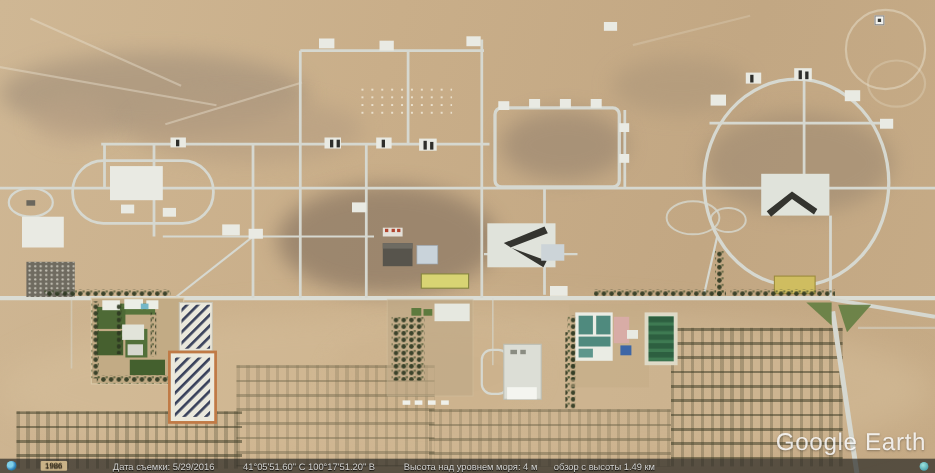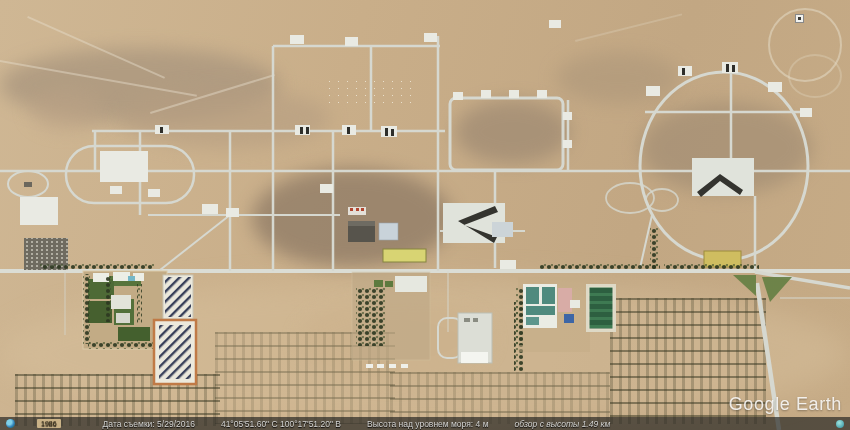--- a/index.html
+++ b/index.html
@@ -10,32 +10,32 @@
   .speckles{position:absolute;background-image:radial-gradient(circle 1.6px,#f0e9d8 60%,transparent 62%);
             background-size:9px 7px;opacity:.85;}
   .circle-track{position:absolute;border:2px solid rgba(228,218,198,.55);border-radius:50%;}
   .track{position:absolute;height:1.5px;background:rgba(230,222,204,.45);transform-origin:0 0;}
   .marker{position:absolute;width:7px;height:7px;background:#f2f2ee;border:1px solid #888;}
   .marker:after{content:"";position:absolute;left:2px;top:2px;width:3px;height:3px;background:#3a3a36;}
   .rows{position:absolute;background-image:
       repeating-linear-gradient(180deg,rgba(55,55,33,.50) 0 2.5px,rgba(0,0,0,0) 2.5px 13px),
       repeating-linear-gradient(90deg,rgba(55,55,33,.26) 0 3px,rgba(0,0,0,0) 3px 9px);}
   svg{position:absolute;left:0;top:0;}
-  .watermark{position:absolute;right:8px;bottom:15px;font-size:18px;letter-spacing:.6px;
+  .watermark{position:absolute;right:8px;bottom:15px;font-size:22px;letter-spacing:.6px;
              color:rgba(255,255,255,.85);text-shadow:0 1px 2px rgba(0,0,0,.35);}
   .statusbar{position:absolute;left:0;right:0;bottom:0;height:13px;
              background:rgba(35,35,33,.68);display:flex;align-items:center;padding:0 6px;
              color:#d4d4d2;font-size:8.5px;white-space:nowrap;text-shadow:0 1px 1px #000;}
   .globe{width:9px;height:9px;border-radius:50%;
          background:radial-gradient(circle at 35% 35%,#7fd0e8 0 30%,#2e7fb8 60%,#1c5d34 100%);
          display:inline-block;}
   .badge{display:inline-block;margin-left:22px;background:#c9b287;color:#352c18;
          font-size:7px;line-height:9px;padding:0 4px;border-radius:1px;}
   .sb-date{margin-left:42px;} .sb-coord{margin-left:26px;}
-  .sb-elev{margin-left:26px;} .sb-eye{margin-left:26px;font-style:italic;}
+  .sb-elev{margin-left:26px;} .sb-eye{margin-left:15px;}
   .infodot{margin-left:auto;width:8px;height:8px;border-radius:50%;
            background:radial-gradient(circle at 40% 35%,#9fe6e0,#2e8c9c);}
 </style>
 </head>
 <body>
 
 <div id="stage">
 
   <div class="patch" style="left:0;top:48px;width:280px;height:74px;background:#a6937c;opacity:.7;"></div>
   <div class="patch" style="left:120px;top:88px;width:210px;height:60px;background:#b59d81;opacity:.6;"></div>

